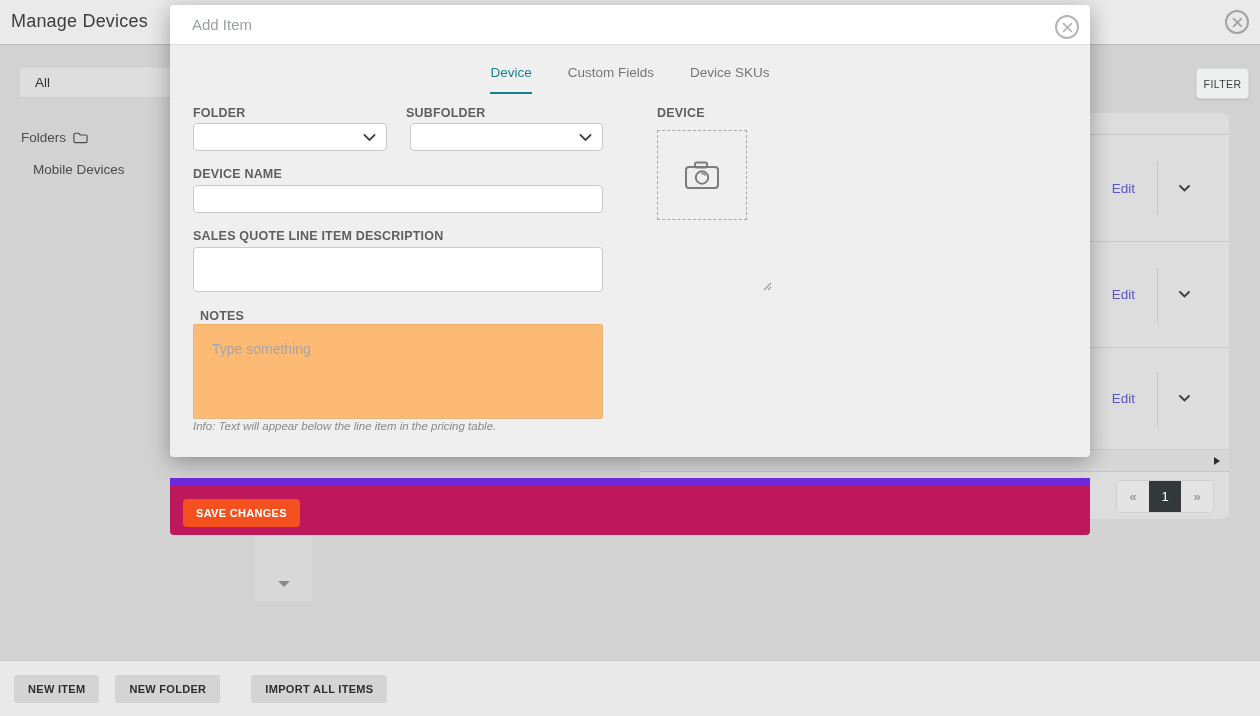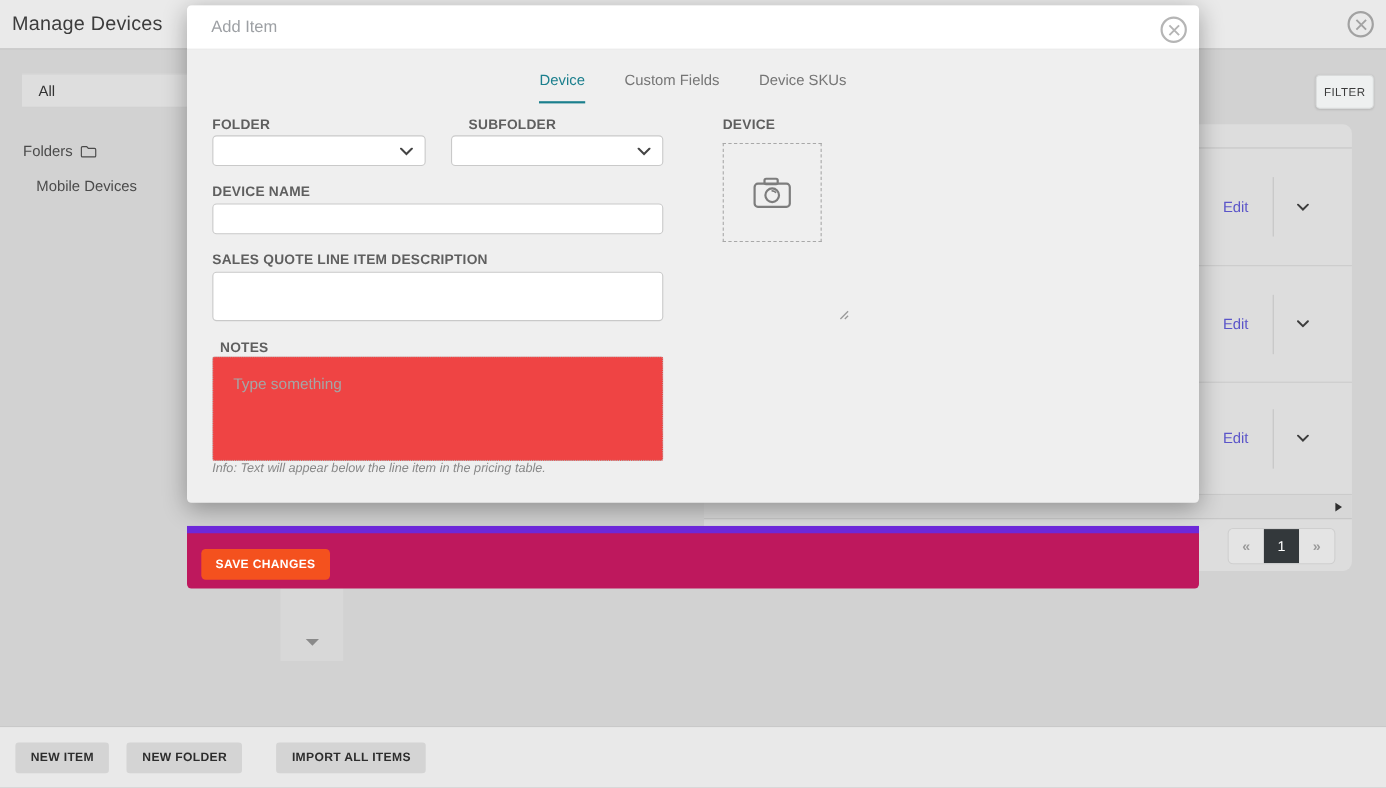--- a/index.html
+++ b/index.html
@@ -222,21 +222,21 @@
     <span class="tab">Device SKUs</span>
   </div>
 
   <span class="field-label" style="left:23px; top:101px;">FOLDER</span>
   <div class="ctl select-box" style="left:23px; top:118px; width:194px;">
     <svg viewBox="0 0 13 8">
         <polyline points="1.5,1 6.5,6 11.5,1" fill="none" stroke="#444" stroke-width="1.8" stroke-linecap="round"></polyline>
       </svg>
   </div>
 
-  <span class="field-label" style="left:256px; top:101px;text-align:center;">SUBFOLDER</span>
+  <span class="field-label" style="left:236px; top:101px;text-align:center;">SUBFOLDER</span>
   <div class="ctl select-box" style="left:240px; top:118px; width:193px;">
     <svg viewBox="0 0 13 8">
         <polyline points="1.5,1 6.5,6 11.5,1" fill="none" stroke="#444" stroke-width="1.8" stroke-linecap="round"></polyline>
       </svg>
   </div>
 
   <span class="field-label" style="left:487px; top:101px;">DEVICE</span>
   <div class="image-box">
     <svg viewBox="0 0 36 30">
       <rect x="2" y="7" width="32" height="21" rx="3" fill="none" stroke="#7d7d7d" stroke-width="2"></rect>
@@ -249,19 +249,19 @@
   <span class="field-label" style="left:23px; top:162px;">DEVICE NAME</span>
   <input type="text" class="ctl text-input" style="left: 23px; top: 180px;">
 
   <span class="field-label" style="left:23px; top:224px;">SALES QUOTE LINE ITEM DESCRIPTION</span>
   <textarea class="ctl textarea" style="left: 23px; top: 242px; height: 45px;"></textarea>
   <svg class="resize-handle" viewBox="0 0 10 10">
     <path d="M2 9 L9 2 M6 9 L9 6" stroke="#9a9a9a" stroke-width="1.2" fill="none"></path>
   </svg>
 
   <span class="field-label" style="left:30px; top:304px;">NOTES</span>
-  <textarea class="textarea notes-area" style="left: 23px; top: 319px; height: 95px; background: #ef4444;" placeholder="Type something"></textarea>
+  <textarea class="textarea notes-area" style="left: 23px; top: 319px; height: 95px; background: #fdba74;" placeholder="Type something"></textarea>
   <div class="info-text">Info: Text will appear below the line item in the pricing table.</div>
 
   <div class="modal-footer">
     <button class="save-btn">SAVE CHANGES</button>
   </div>
 </div>
 
 </body></html>

